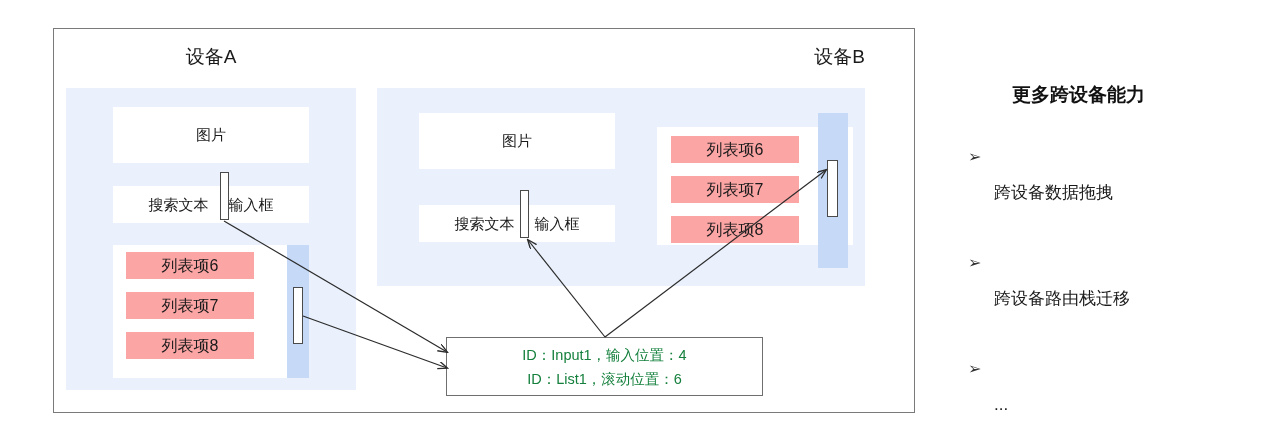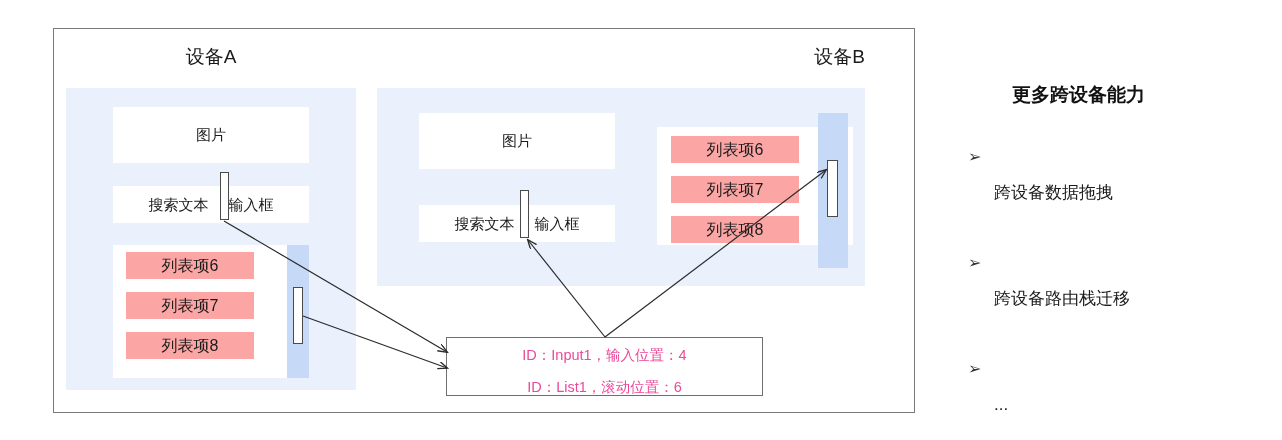--- a/index.html
+++ b/index.html
@@ -143,24 +143,23 @@
     border: 1.4px solid #6f6f6f;
     background: #ffffff;
     box-sizing: border-box;
     display: flex;
     flex-direction: column;
     align-items: center;
     justify-content: center;
   }
   #info-box .info-line {
     font-size: 14.5px;
-    color: #ec4899;
+    color: #15803d;
     line-height: 24px;
     white-space: nowrap;
-    margin-top: 8px;
   }
 
   
   #connectors {
     position: absolute;
     left: 0; top: 0;
     width: 1282px;
     height: 440px;
     pointer-events: none;
   }

